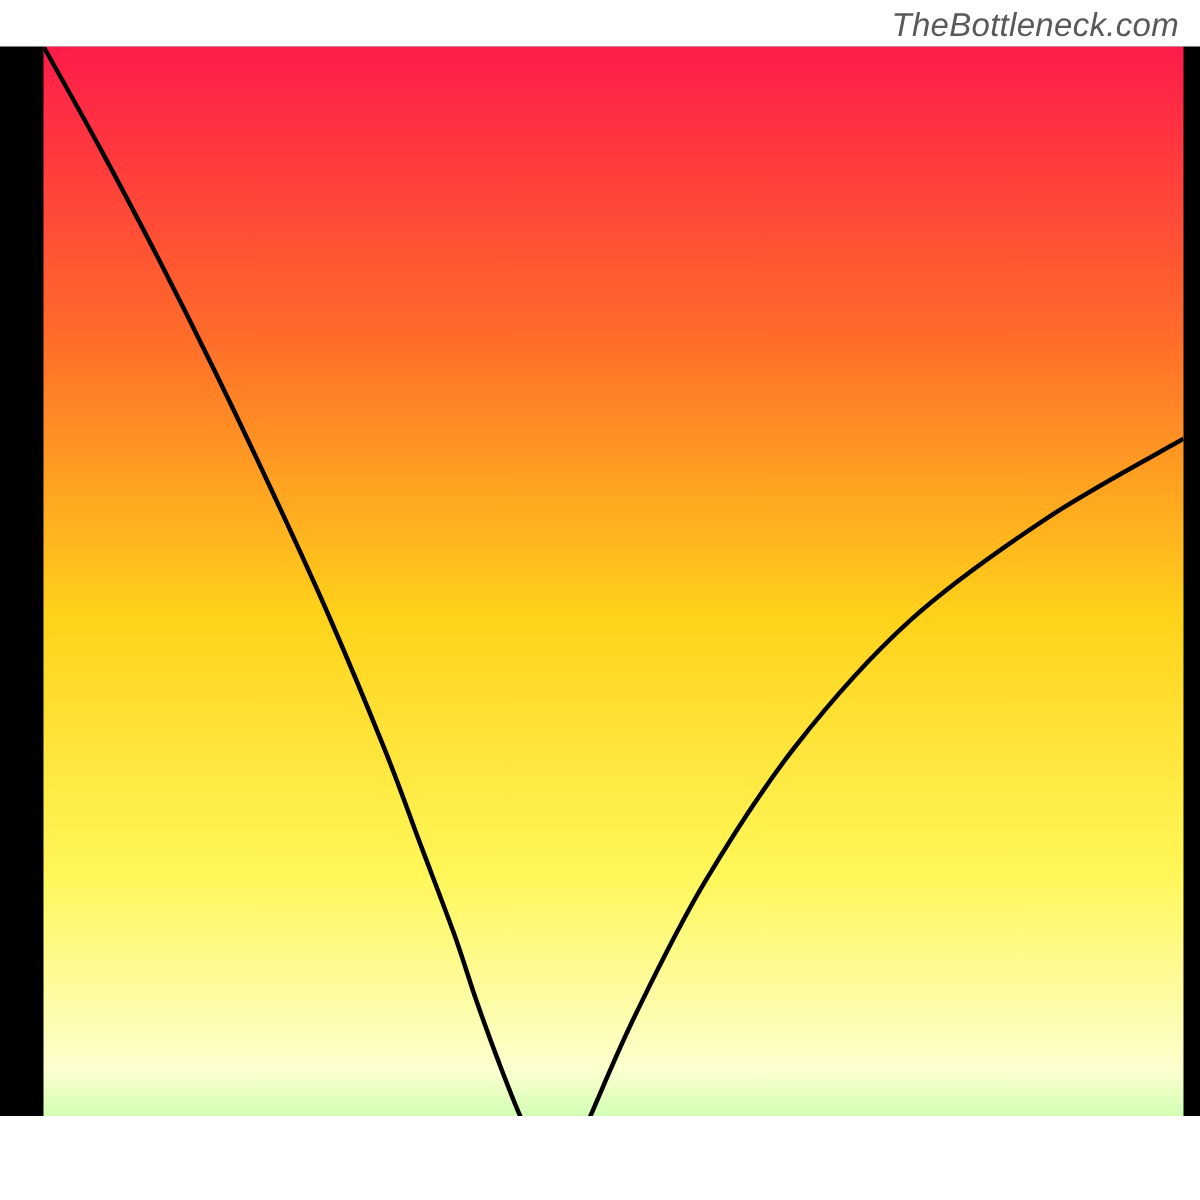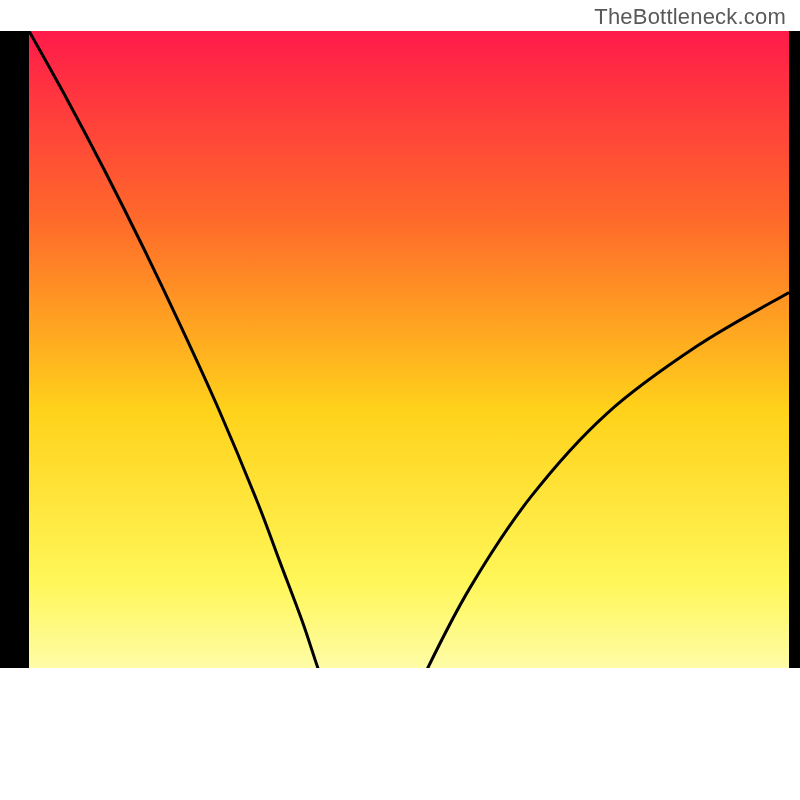--- a/index.html
+++ b/index.html
@@ -4,21 +4,22 @@
 <style>
   body {
     margin: 0;
     padding: 0;
     background: #fff;
     font-family: Arial, Helvetica, sans-serif;
   }
   .stage {
     position: relative;
     width: 800px;
-    height: 668px;
+    height: 744px;
+    font-style: italic;
   }
   .watermark {
     position: absolute;
     top: 4px;
     right: 14px;
     font-size: 22px;
     color: #58595b;
     font-weight: 400;
     letter-spacing: 0.2px;
   }

